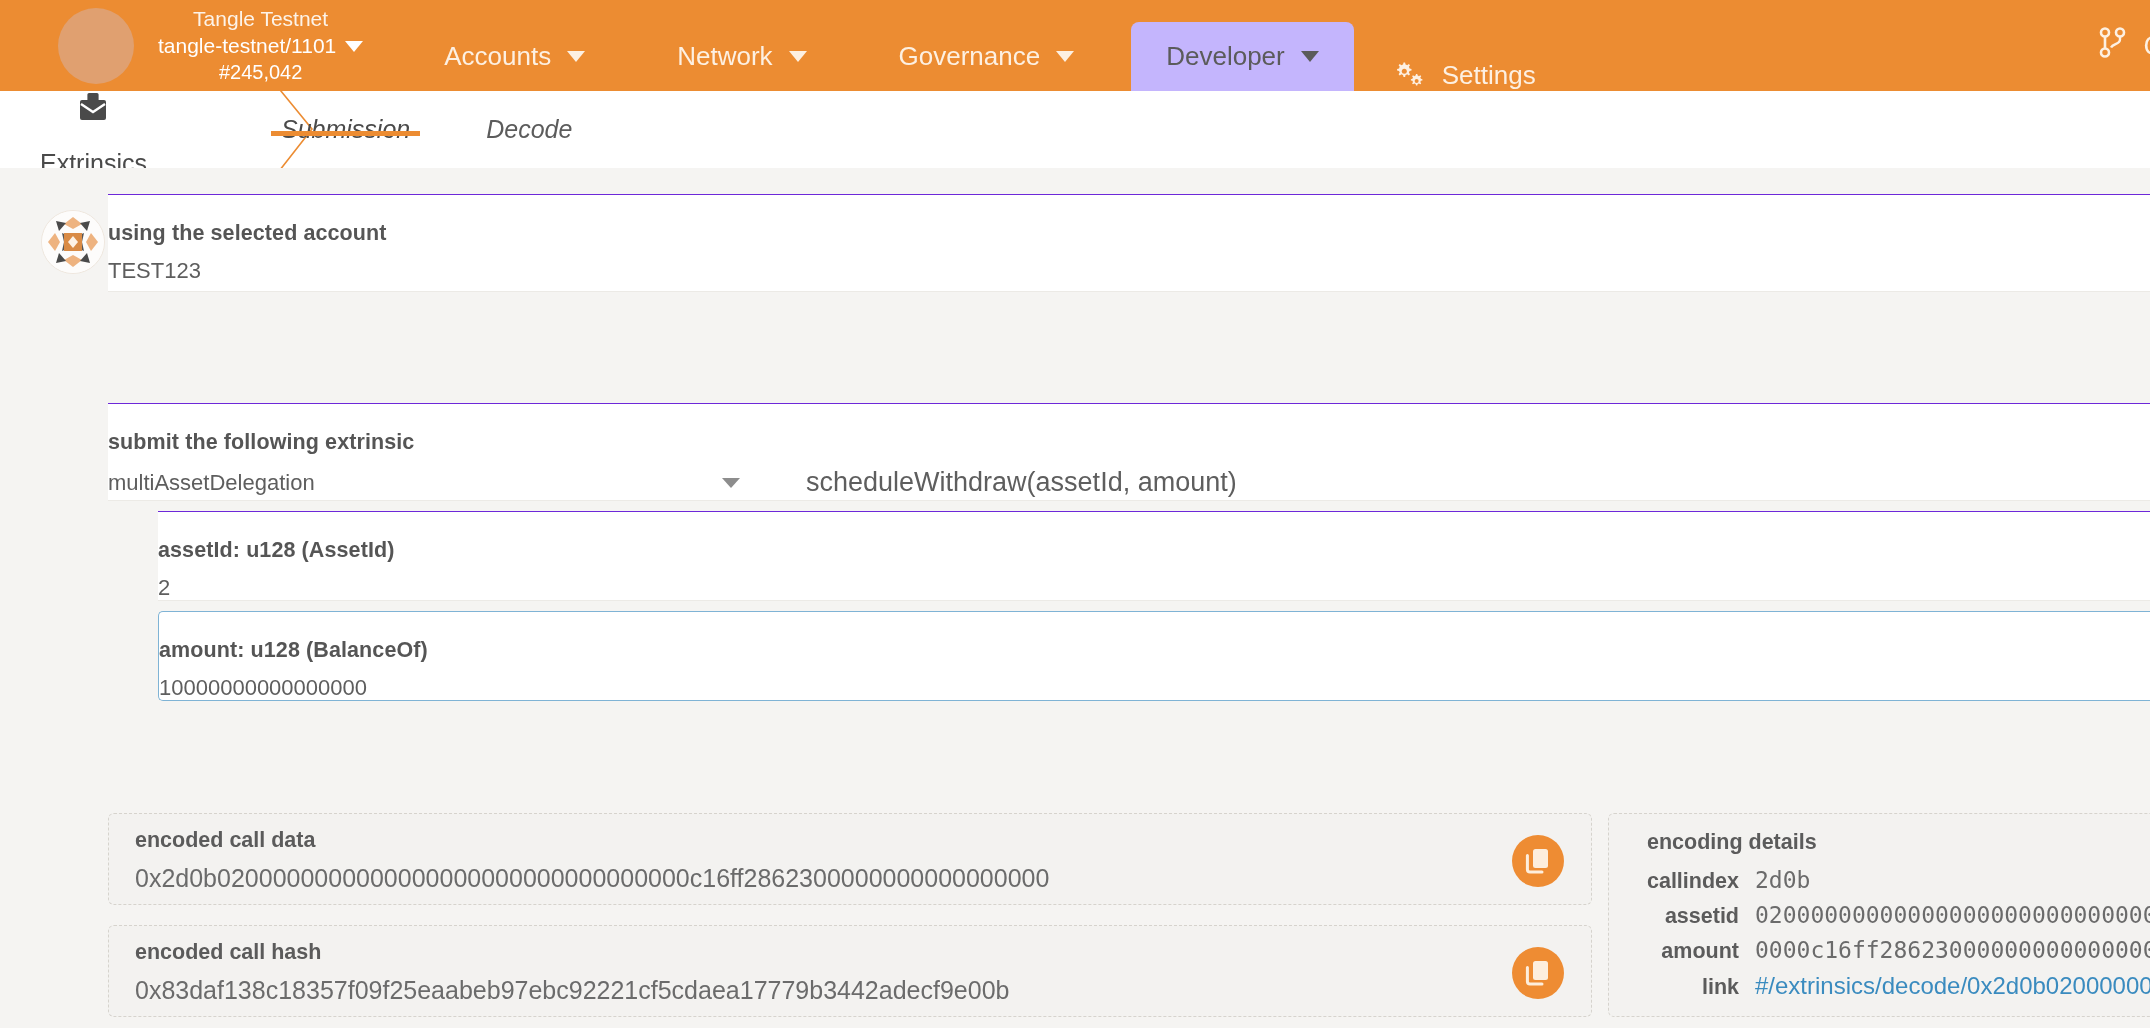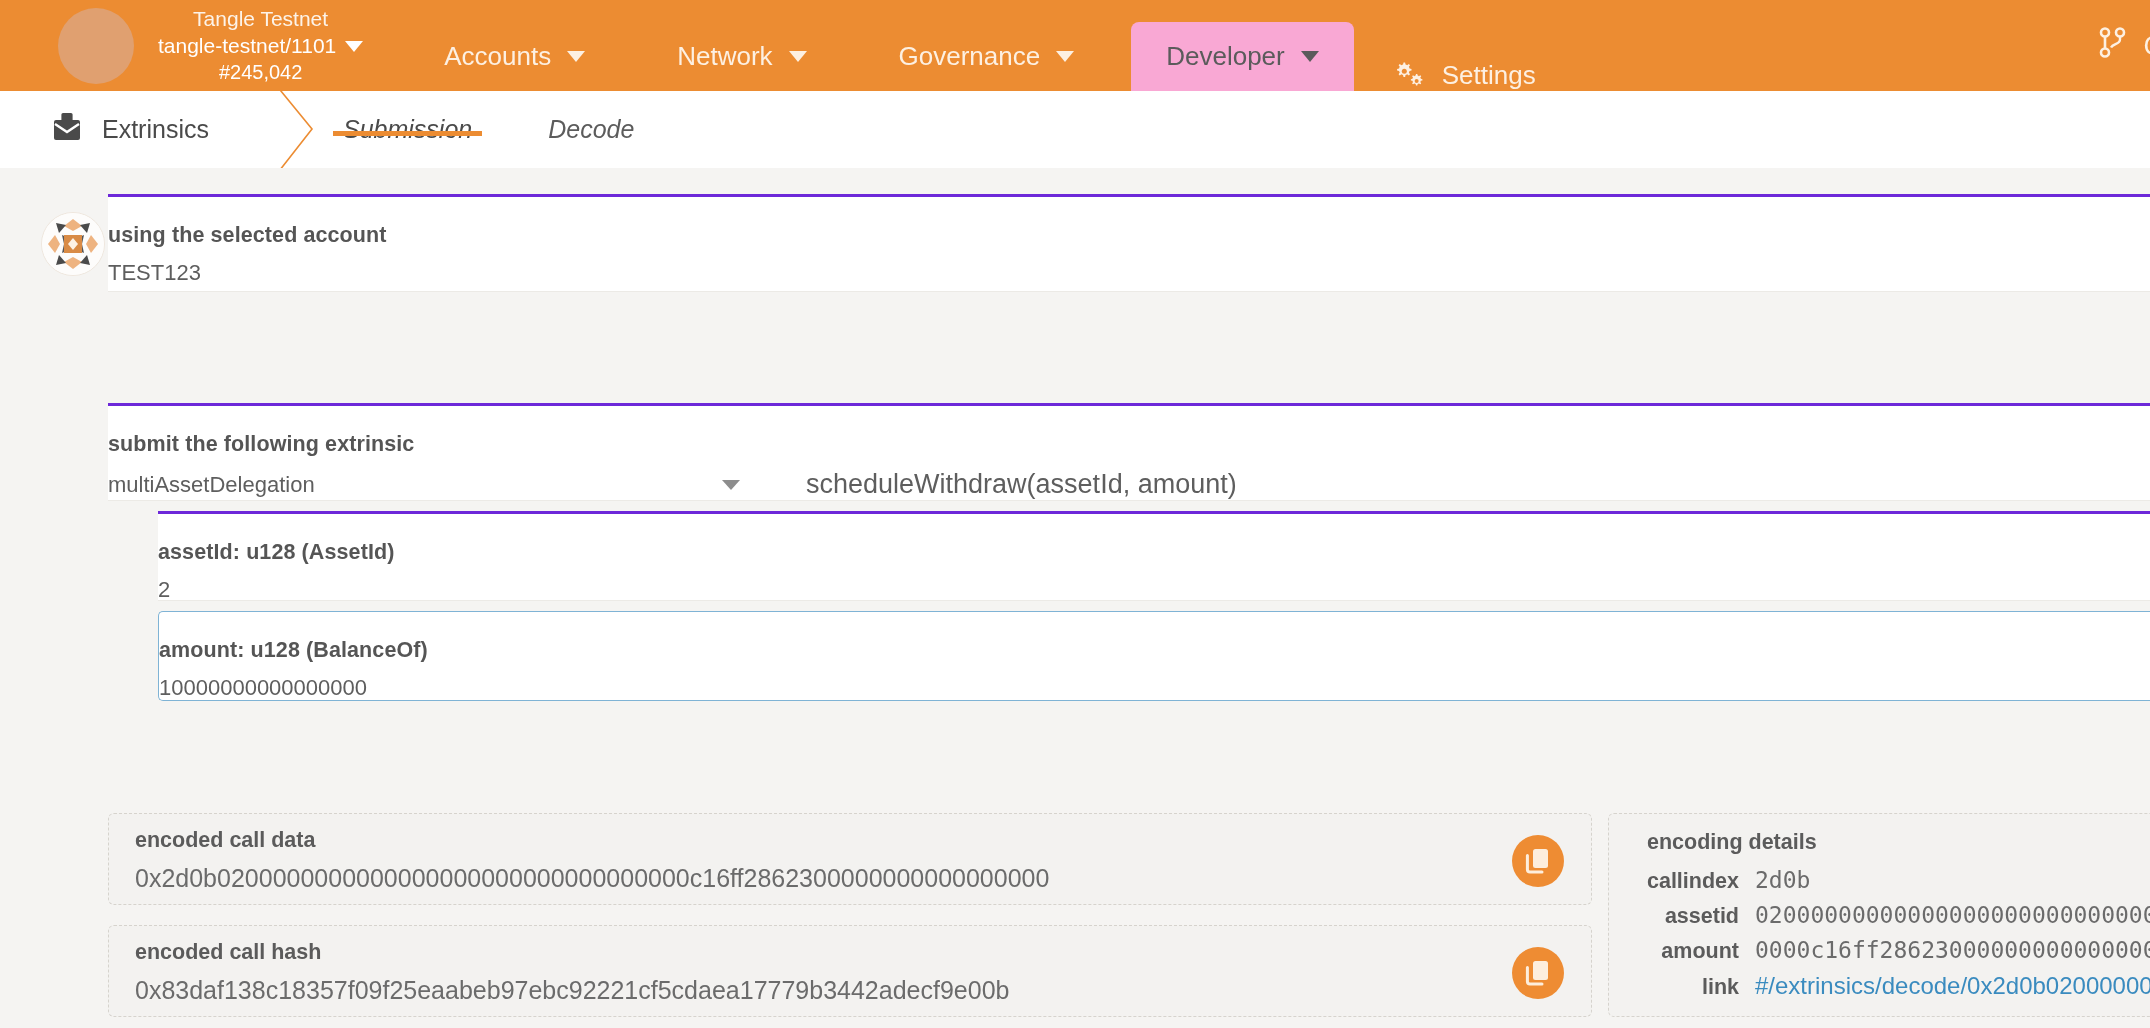--- a/index.html
+++ b/index.html
@@ -62,21 +62,21 @@
     font-size: 26px;
     padding: 19px 35px;
     border-radius: 8px 8px 0 0;
     white-space: nowrap;
     cursor: pointer;
     margin-right: 22px;
     height: 69px;
     align-self: flex-end;
   }
   .nav-item.active {
-    background: #f9a8d4;
+    background: #c4b5fd;
     color: #5b5b5b;
   }
   .nav-item .caret { border-top-color: currentColor; }
   .settings-item {
     display: flex; align-items: center; gap: 14px;
     color: #fdf0e2; font-size: 26px; white-space: nowrap;
     padding: 0 18px; cursor: pointer;
   }
   .gear-wrap { position: relative; width: 34px; height: 30px; }
   .gear-wrap svg { position: absolute; }
@@ -93,24 +93,25 @@
   
   .tabstrip {
     height: 77px;
     background: #ffffff;
     display: flex;
     align-items: stretch;
     position: relative;
   }
   .crumb {
     display: flex; align-items: center; gap: 20px;
-    padding-left: 52px; padding-right: 52px;
+    padding-left: 40px; padding-right: 52px;
     color: #4a4a4a; font-size: 25px;
     position: relative;
     cursor: pointer;
+    flex-direction: column;
   }
   .crumb-sep {
     position: absolute;
     left: 268px; top: 0; bottom: 0;
     width: 60px;
     pointer-events: none;
   }
   .tabs { display: flex; align-items: center; margin-left: 72px; font-style: italic; }
   .tab {
     display: flex; align-items: center;
@@ -130,21 +131,21 @@
     background: #ec8c32;
   }
 
   
   .content { position: relative; height: 860px; background: #f5f4f2; }
 
   .row {
     position: absolute;
     left: 0; right: 0;
     background: #ffffff;
-    border-top: 3px solid #6d28d9;
+    border-top: 1px solid #6d28d9;
     border-bottom: 1px solid #eceae6;
     display: flex;
     align-items: flex-start;
   }
   .row-inner {
     padding: 26px 0 30px 0;
   }
   .lbl {
     font-size: 21.5px;
     font-weight: bold;

